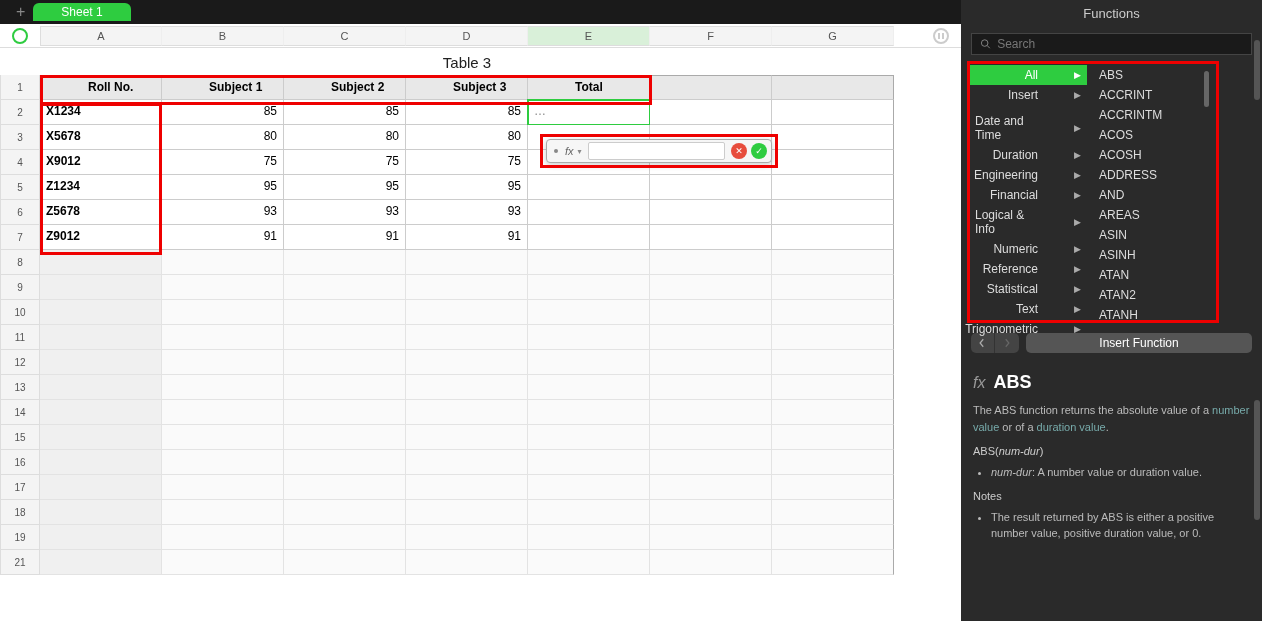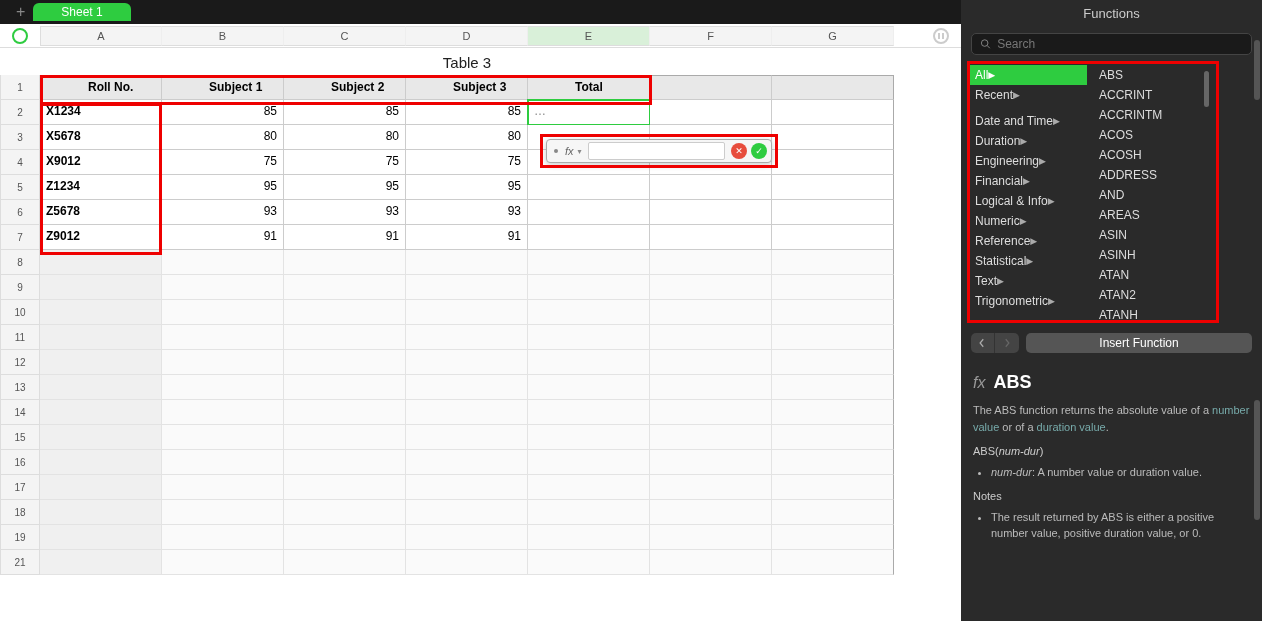--- a/index.html
+++ b/index.html
@@ -56,29 +56,29 @@
 .formula-box .fx { font-style: italic; font-size: 11px; color: #666; margin: 0 4px; }
 .formula-box .chev { font-size: 8px; color: #888; }
 .formula-box .input-area { flex: 1; height: 18px; background: #fff; border: 1px solid #ccc; margin: 0 6px; border-radius: 2px; }
 .formula-box .btn-cancel { width: 16px; height: 16px; background: #e74c3c; border-radius: 50%; display: flex; justify-content: center; align-items: center; color: #fff; font-size: 9px; margin-right: 4px; }
 .formula-box .btn-confirm { width: 16px; height: 16px; background: #2ecc40; border-radius: 50%; display: flex; justify-content: center; align-items: center; color: #fff; font-size: 9px; }
 
 
 .sidebar { width: 312px; height: 621px; background: #2a2a2a; color: #ddd; display: flex; flex-direction: column; font-size: 12px; position: relative; }
 .sidebar-title { text-align: center; padding: 6px 0; font-size: 13px; color: #ccc; }
 .search-wrap { padding: 6px 10px; }
-.search-box { display: flex; align-items: center; background: #1a1a1a; border: 1px solid #444; border-radius: 5px; padding: 3px 8px; }
+.search-box { display: flex; align-items: center; background: #1a1a1a; border: 1px solid #444; border-radius: 0; padding: 3px 8px; }
 .search-box svg { margin-right: 6px; }
 .search-box input { background: transparent; border: none; outline: none; color: #ccc; font-size: 12px; width: 100%; }
 .search-box input::placeholder { color: #777; }
 
 .func-panels { display: flex; margin: 4px 8px 0 8px; position: relative; height: 260px; }
 .red-box-side { position: absolute; left: -2px; top: -4px; width: 252px; height: 262px; border: 3px solid #e00; pointer-events: none; z-index: 60; }
 .cat-list { width: 118px; display: flex; flex-direction: column; }
-.cat-item { padding: 3px 6px; display: flex; justify-content: flex-start; align-items: center; color: #ddd; cursor: pointer; }
+.cat-item { padding: 3px 6px; display: flex; justify-content: flex-end; align-items: center; color: #ddd; cursor: pointer; gap: 36px; }
 .cat-item.active { background: #2ecc40; color: #fff; }
 .cat-item .arrow { font-size: 9px; color: #aaa; }
 .cat-item.active .arrow { color: #fff; }
 .func-list { width: 118px; display: flex; flex-direction: column; overflow-y: auto; margin-left: 4px; }
 .func-item { padding: 3px 8px; color: #ddd; cursor: pointer; }
 
 .nav-insert { display: flex; align-items: flex-end; gap: 7px; padding: 8px 10px; }
 .nav-btns { display: flex; background: #444; border-radius: 5px; overflow: hidden; }
 .nav-btn { width: 24px; height: 20px; display: flex; justify-content: center; align-items: center; color: #888; border-right: 1px solid #333; cursor: pointer; }
 .nav-btn:last-child { border-right: none; }
@@ -370,21 +370,21 @@
   </div>
 
   <div class="func-panels">
     <div class="red-box-side"></div>
     <div class="cat-list">
       <div class="cat-item active">
           <span>All</span>
           <span class="arrow">▶</span>
         </div>
       <div class="cat-item">
-          <span>Recent</span>
+          <span>Insert</span>
           <span class="arrow">▶</span>
         </div>
       <div class="cat-item">
           <span></span>
         </div>
       <div class="cat-item">
           <span>Date and Time</span>
           <span class="arrow">▶</span>
         </div>
       <div class="cat-item">

